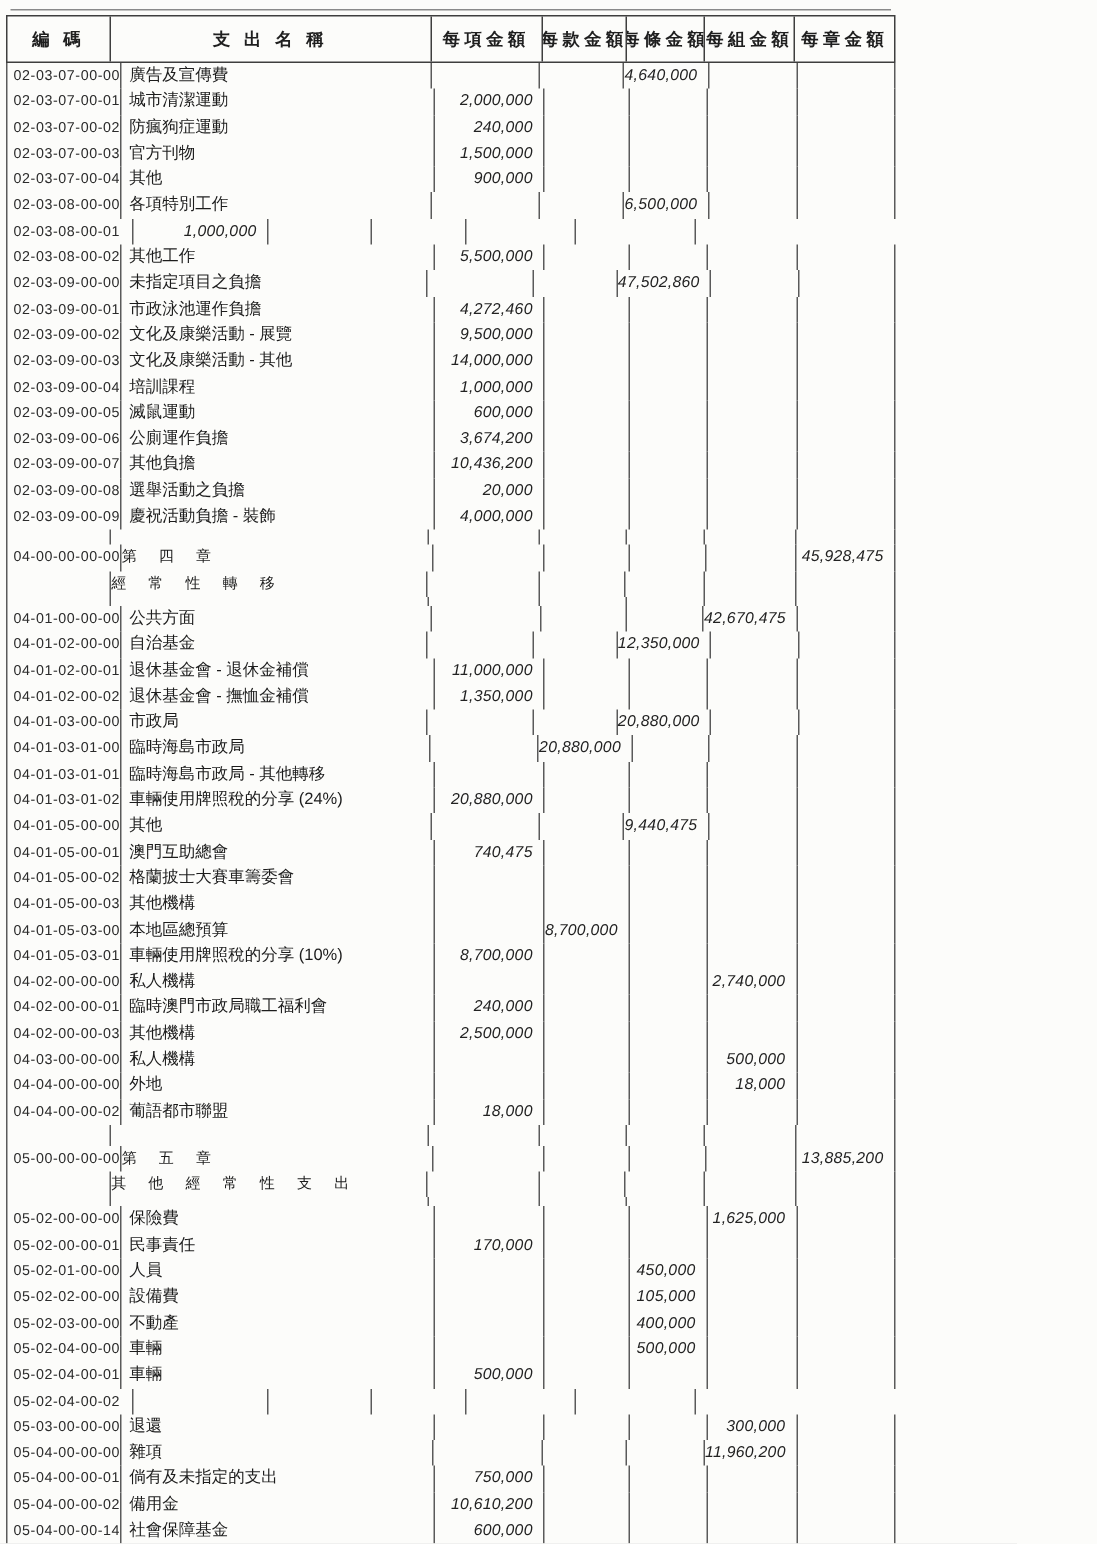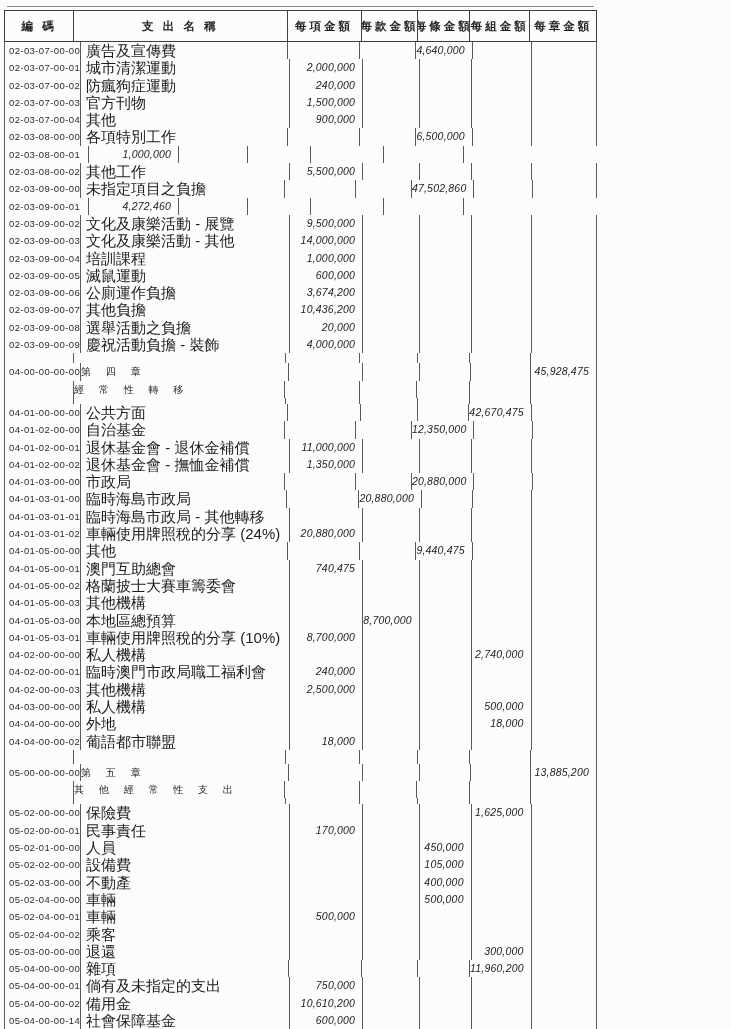--- a/index.html
+++ b/index.html
@@ -43,21 +43,21 @@
   }
   .row{display:flex;height:17.3px;}
   .cell{
     box-sizing:border-box;
     border-right:1px solid #5a5a5a;
     overflow:visible;
     white-space:nowrap;
     line-height:17.3px;
   }
   .code{font-size:9.5px;letter-spacing:.4px;padding-left:4px;color:#2b2b2b;}
-  .name{font-size:15px;padding-left:5px;color:#1c1c1c;}
+  .name{font-size:11px;padding-left:5px;color:#1c1c1c;}
   .amt{
     font-size:10.5px;font-style:italic;text-align:right;
     padding-right:7px;color:#222;letter-spacing:.2px;
   }
   .center-name .name{text-align:left;letter-spacing:6px;padding-left:0;font-size:10px;}
 
   
   .w-code{width:84px;}
   .w-name{width:260px;}
   .w-c3{width:90px;}
@@ -158,20 +158,21 @@
     <div class="cell code w-code">02-03-09-00-00</div>
     <div class="cell name w-name">未指定項目之負擔</div>
     <div class="cell amt w-c3"></div>
     <div class="cell amt w-c4"></div>
     <div class="cell amt w-c5">47,502,860</div>
     <div class="cell amt w-c6"></div>
     <div class="cell amt w-c7"></div>
   </div>
         <div class="row">
     <div class="cell code w-code">02-03-09-00-01</div>
+    <div class="cell name w-name">市政泳池運作負擔</div>
     <div class="cell amt w-c3">4,272,460</div>
     <div class="cell amt w-c4"></div>
     <div class="cell amt w-c5"></div>
     <div class="cell amt w-c6"></div>
     <div class="cell amt w-c7"></div>
   </div>
         <div class="row">
     <div class="cell code w-code">02-03-09-00-02</div>
     <div class="cell name w-name">文化及康樂活動 - 展覽</div>
     <div class="cell amt w-c3">9,500,000</div>
@@ -553,21 +554,20 @@
     <div class="cell code w-code">05-02-04-00-01</div>
     <div class="cell name w-name">車輛</div>
     <div class="cell amt w-c3">500,000</div>
     <div class="cell amt w-c4"></div>
     <div class="cell amt w-c5"></div>
     <div class="cell amt w-c6"></div>
     <div class="cell amt w-c7"></div>
   </div>
         <div class="row">
     <div class="cell code w-code">05-02-04-00-02</div>
-    <div class="cell name w-name">乘客</div>
     <div class="cell amt w-c3"></div>
     <div class="cell amt w-c4"></div>
     <div class="cell amt w-c5"></div>
     <div class="cell amt w-c6"></div>
     <div class="cell amt w-c7"></div>
   </div>
         <div class="row">
     <div class="cell code w-code">05-03-00-00-00</div>
     <div class="cell name w-name">退還</div>
     <div class="cell amt w-c3"></div>

